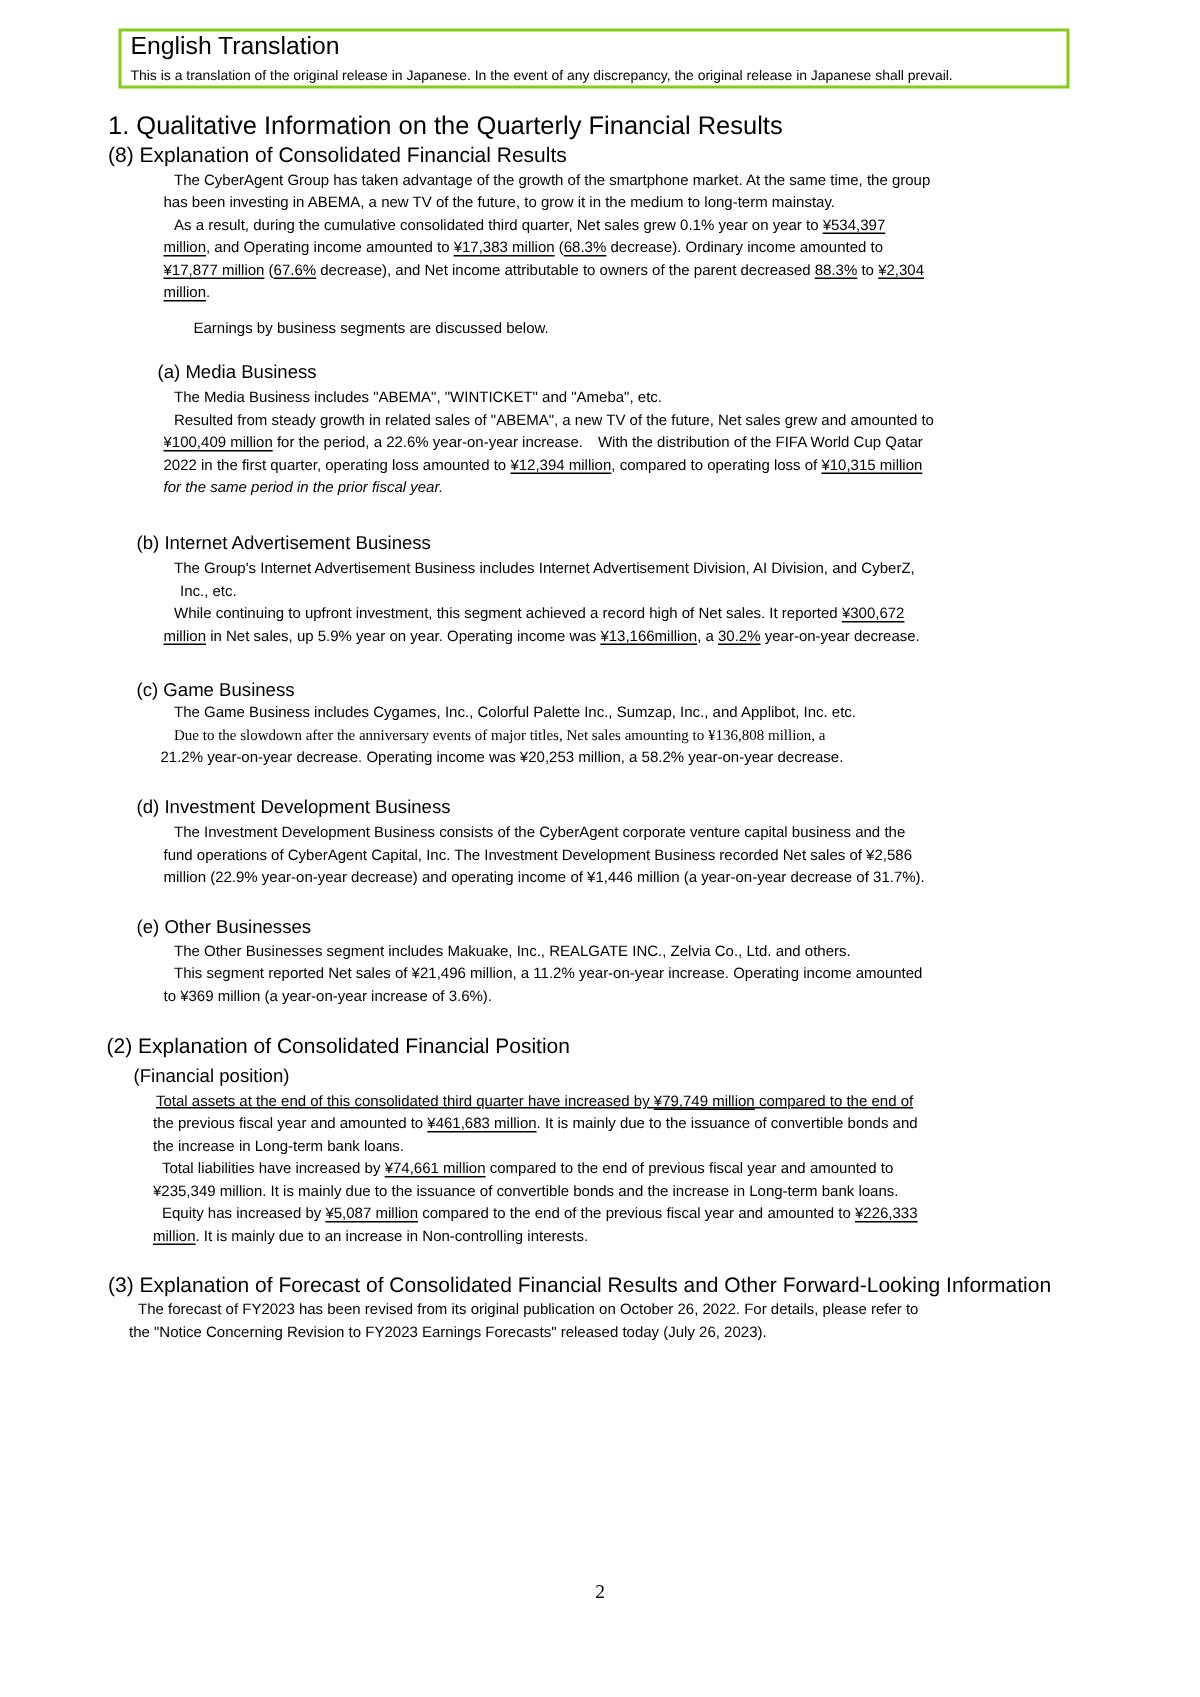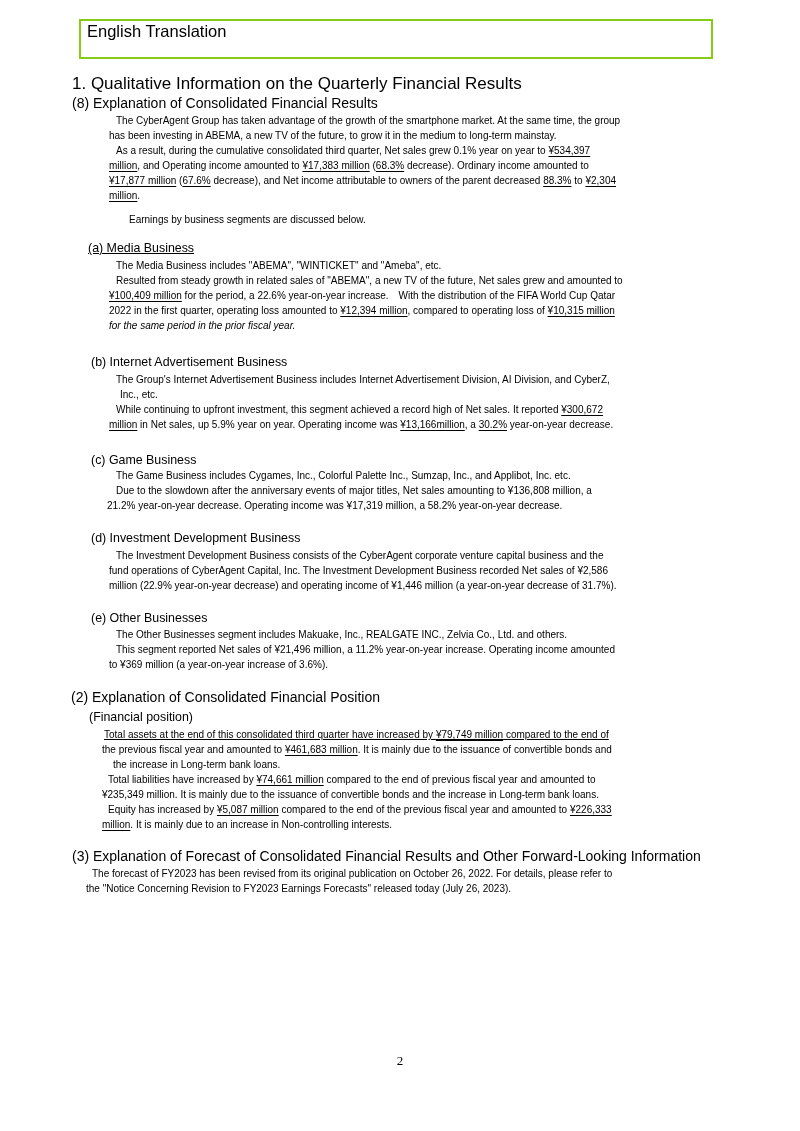--- a/index.html
+++ b/index.html
@@ -15,68 +15,69 @@
   .h3 { position:absolute; font-size:12.4px; white-space:nowrap; }
   u { text-decoration:underline; text-underline-offset:2px; }
   .pageno { position:absolute; left:0; width:800px; top:1053px; text-align:center;
             font-family:"Liberation Serif", serif; font-size:13px; }
 </style>
 </head>
 <body>
 
 <div class="box">
   <div class="box-title">English Translation</div>
+  <div class="box-note">This is a translation of the original release in Japanese. In the event of any discrepancy, the original release in Japanese shall prevail.</div>
 </div>
 
 <div class="h1" style="left:72px;top:74px;">1. Qualitative Information on the Quarterly Financial Results</div>
 <div class="h2" style="left:72px;top:95px;">(8) Explanation of Consolidated Financial Results</div>
 
 <div class="line" style="left:116px;top:113px;">The CyberAgent Group has taken advantage of the growth of the smartphone market. At the same time, the group</div>
 <div class="line" style="left:109px;top:128px;">has been investing in ABEMA, a new TV of the future, to grow it in the medium to long-term mainstay.</div>
 
 <div class="line" style="left:116px;top:143px;"><span>As a result, during the cumulative consolidated third quarter, Net sales grew 0.1% year on year to </span><u>¥534,397 </u></div>
 <div class="line" style="left:109px;top:158px;"><u>million</u><span>, and Operating income amounted to </span><u>¥17,383 million</u><span> (</span><u>68.3%</u><span> decrease). Ordinary income amounted to</span></div>
 <div class="line" style="left:109px;top:173px;"><u>¥17,877 million</u><span> (</span><u>67.6%</u><span> decrease), and Net income attributable to owners of the parent decreased </span><u>88.3%</u><span> to </span><u>¥2,304 </u></div>
 <div class="line" style="left:109px;top:188px;"><u>million</u><span>.</span></div>
 
 <div class="line" style="left:129px;top:212px;">Earnings by business segments are discussed below.</div>
 
-<div class="h3" style="left:88px;top:241px;text-decoration:underline;">(a) Media Business</div>
+<div class="h3" style="left:105px;top:241px;">(a) Media Business</div>
 <div class="line" style="left:116px;top:258px;">The Media Business includes "ABEMA", "WINTICKET" and "Ameba", etc.</div>
 <div class="line" style="left:116px;top:273px;">Resulted from steady growth in related sales of "ABEMA", a new TV of the future, Net sales grew and amounted to</div>
 <div class="line" style="left:109px;top:288px;"><u>¥100,409 million</u><span> for the period, a 22.6% year-on-year increase.　With the distribution of the FIFA World Cup Qatar</span></div>
 <div class="line" style="left:109px;top:303px;"><span>2022 in the first quarter, operating loss amounted to </span><u>¥12,394 million</u><span>, compared to operating loss of </span><u>¥10,315 million</u></div>
 <div class="line" style="left:109px;top:318px;font-style:italic;">for the same period in the prior fiscal year.</div>
 
 <div class="h3" style="left:91px;top:355px;">(b) Internet Advertisement Business</div>
 <div class="line" style="left:116px;top:372px;">The Group's Internet Advertisement Business includes Internet Advertisement Division, AI Division, and CyberZ,</div>
 <div class="line" style="left:120px;top:387px;">Inc., etc.</div>
 <div class="line" style="left:116px;top:402px;"><span>While continuing to upfront investment, this segment achieved a record high of Net sales. It reported </span><u>¥300,672 </u></div>
 <div class="line" style="left:109px;top:417px;"><u>million</u><span> in Net sales, up 5.9% year on year. Operating income was </span><u>¥13,166million</u><span>, a </span><u>30.2%</u><span> year-on-year decrease.</span></div>
 
 <div class="h3" style="left:91px;top:453px;">(c) Game Business</div>
 <div class="line" style="left:116px;top:468px;">The Game Business includes Cygames, Inc., Colorful Palette Inc., Sumzap, Inc., and Applibot, Inc. etc.</div>
-<div class="line" style="left:116px;top:483px;">Due to the slowdown after the anniversary events of major titles, Net sales amounting to ¥136,808 million, a</div>
-<div class="line" style="left:107px;top:498px;">21.2% year-on-year decrease. Operating income was ¥17,319 million, a 58.2% year-on-year decrease.</div>
+<div class="line" style="left:116px;top:483px;font-family:Liberation Serif, serif;">Due to the slowdown after the anniversary events of major titles, Net sales amounting to ¥136,808 million, a</div>
+<div class="line" style="left:107px;top:498px;">21.2% year-on-year decrease. Operating income was ¥20,253 million, a 58.2% year-on-year decrease.</div>
 
 <div class="h3" style="left:91px;top:531px;">(d) Investment Development Business</div>
 <div class="line" style="left:116px;top:548px;">The Investment Development Business consists of the CyberAgent corporate venture capital business and the</div>
 <div class="line" style="left:109px;top:563px;">fund operations of CyberAgent Capital, Inc. The Investment Development Business recorded Net sales of ¥2,586</div>
 <div class="line" style="left:109px;top:578px;">million (22.9% year-on-year decrease) and operating income of ¥1,446 million (a year-on-year decrease of 31.7%).</div>
 
 <div class="h3" style="left:91px;top:611px;">(e) Other Businesses</div>
 <div class="line" style="left:116px;top:627px;">The Other Businesses segment includes Makuake, Inc., REALGATE INC., Zelvia Co., Ltd. and others.</div>
 <div class="line" style="left:116px;top:642px;">This segment reported Net sales of ¥21,496 million, a 11.2% year-on-year increase. Operating income amounted</div>
 <div class="line" style="left:109px;top:657px;">to ¥369 million (a year-on-year increase of 3.6%).</div>
 
 <div class="h2" style="left:71px;top:689px;">(2) Explanation of Consolidated Financial Position</div>
 <div class="h3" style="left:89px;top:710px;">(Financial position)</div>
 <div class="line" style="left:104px;top:727px;text-decoration:underline;"><span>Total assets at the end of this consolidated third quarter have increased by </span><u>¥79,749 million</u><span> compared to the end of</span></div>
 <div class="line" style="left:102px;top:742px;"><span>the previous fiscal year and amounted to </span><u>¥461,683 million</u><span>. It is mainly due to the issuance of convertible bonds and</span></div>
-<div class="line" style="left:102px;top:757px;margin-left:11px;">the increase in Long-term bank loans.</div>
+<div class="line" style="left:102px;top:757px;">the increase in Long-term bank loans.</div>
 <div class="line" style="left:108px;top:772px;"><span>Total liabilities have increased by </span><u>¥74,661 million</u><span> compared to the end of previous fiscal year and amounted to</span></div>
 <div class="line" style="left:102px;top:787px;">¥235,349 million. It is mainly due to the issuance of convertible bonds and the increase in Long-term bank loans.</div>
 <div class="line" style="left:108px;top:802px;"><span>Equity has increased by </span><u>¥5,087 million</u><span> compared to the end of the previous fiscal year and amounted to </span><u>¥226,333 </u></div>
 <div class="line" style="left:102px;top:817px;"><u>million</u><span>. It is mainly due to an increase in Non-controlling interests.</span></div>
 
 <div class="h2" style="left:72px;top:848px;">(3) Explanation of Forecast of Consolidated Financial Results and Other Forward-Looking Information</div>
 <div class="line" style="left:92px;top:866px;">The forecast of FY2023 has been revised from its original publication on October 26, 2022. For details, please refer to</div>
 <div class="line" style="left:86px;top:881px;">the "Notice Concerning Revision to FY2023 Earnings Forecasts" released today (July 26, 2023).</div>
 
 <div class="pageno">2</div>

